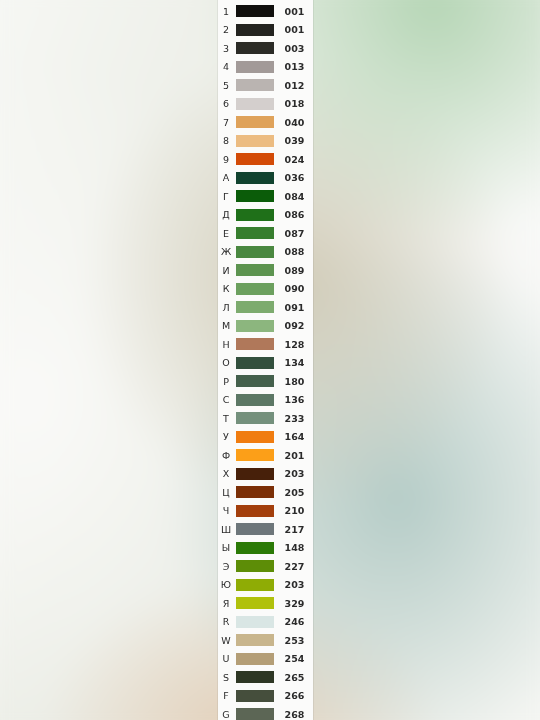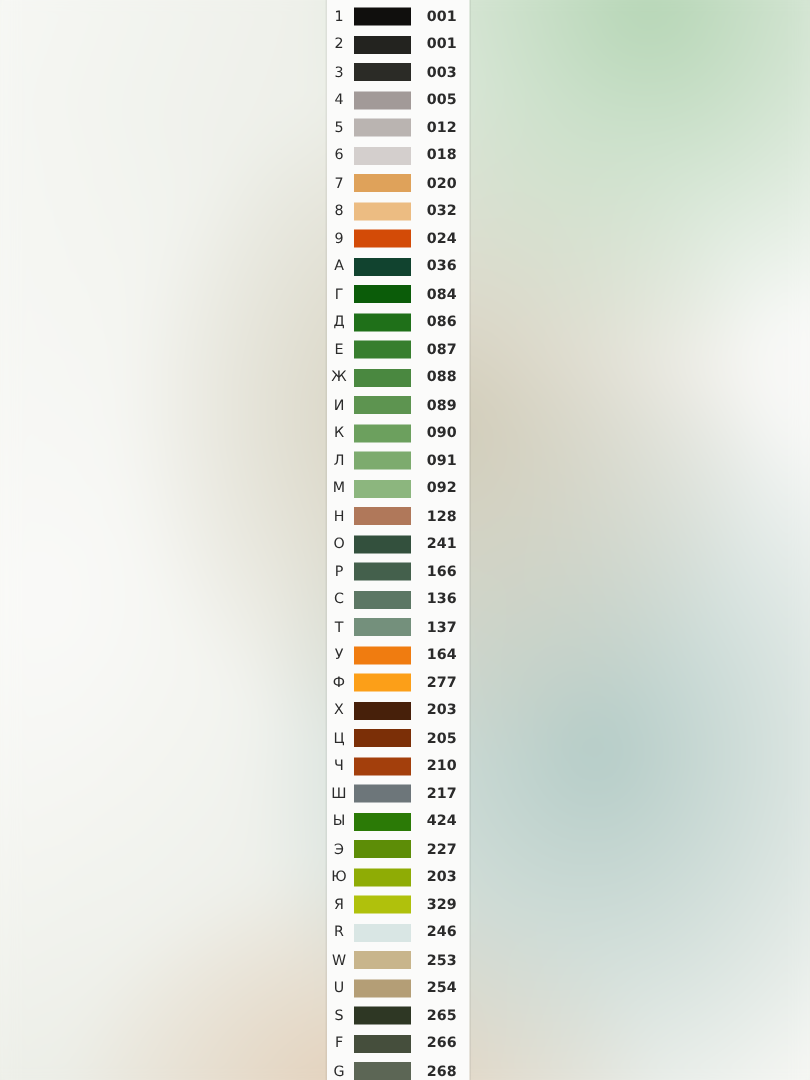--- a/index.html
+++ b/index.html
@@ -114,41 +114,41 @@
         <div class="row-value">001</div>
       </div>
       <div class="legend-row">
         <div class="row-key">3</div>
         <div class="row-swatch" style="background-color: rgb(43, 43, 38);"></div>
         <div class="row-value">003</div>
       </div>
       <div class="legend-row">
         <div class="row-key">4</div>
         <div class="row-swatch" style="background-color: rgb(162, 154, 152);"></div>
-        <div class="row-value">005</div>
+        <div class="row-value">013</div>
       </div>
       <div class="legend-row">
         <div class="row-key">5</div>
         <div class="row-swatch" style="background-color: rgb(186, 180, 177);"></div>
         <div class="row-value">012</div>
       </div>
       <div class="legend-row">
         <div class="row-key">6</div>
         <div class="row-swatch" style="background-color: rgb(212, 207, 205);"></div>
         <div class="row-value">018</div>
       </div>
       <div class="legend-row">
         <div class="row-key">7</div>
         <div class="row-swatch" style="background-color: rgb(223, 162, 90);"></div>
-        <div class="row-value">020</div>
+        <div class="row-value">040</div>
       </div>
       <div class="legend-row">
         <div class="row-key">8</div>
         <div class="row-swatch" style="background-color: rgb(236, 188, 130);"></div>
-        <div class="row-value">032</div>
+        <div class="row-value">039</div>
       </div>
       <div class="legend-row">
         <div class="row-key">9</div>
         <div class="row-swatch" style="background-color: rgb(211, 75, 7);"></div>
         <div class="row-value">024</div>
       </div>
       <div class="legend-row">
         <div class="row-key">А</div>
         <div class="row-swatch" style="background-color: rgb(17, 67, 47);"></div>
         <div class="row-value">036</div>
@@ -194,46 +194,46 @@
         <div class="row-value">092</div>
       </div>
       <div class="legend-row">
         <div class="row-key">Н</div>
         <div class="row-swatch" style="background-color: rgb(176, 120, 90);"></div>
         <div class="row-value">128</div>
       </div>
       <div class="legend-row">
         <div class="row-key">О</div>
         <div class="row-swatch" style="background-color: rgb(51, 80, 61);"></div>
-        <div class="row-value">241</div>
+        <div class="row-value">134</div>
       </div>
       <div class="legend-row">
         <div class="row-key">Р</div>
         <div class="row-swatch" style="background-color: rgb(68, 96, 76);"></div>
-        <div class="row-value">166</div>
+        <div class="row-value">180</div>
       </div>
       <div class="legend-row">
         <div class="row-key">С</div>
         <div class="row-swatch" style="background-color: rgb(92, 119, 100);"></div>
         <div class="row-value">136</div>
       </div>
       <div class="legend-row">
         <div class="row-key">Т</div>
         <div class="row-swatch" style="background-color: rgb(116, 144, 124);"></div>
-        <div class="row-value">137</div>
+        <div class="row-value">233</div>
       </div>
       <div class="legend-row">
         <div class="row-key">У</div>
         <div class="row-swatch" style="background-color: rgb(240, 124, 16);"></div>
         <div class="row-value">164</div>
       </div>
       <div class="legend-row">
         <div class="row-key">Ф</div>
         <div class="row-swatch" style="background-color: rgb(252, 159, 24);"></div>
-        <div class="row-value">277</div>
+        <div class="row-value">201</div>
       </div>
       <div class="legend-row">
         <div class="row-key">Х</div>
         <div class="row-swatch" style="background-color: rgb(71, 32, 10);"></div>
         <div class="row-value">203</div>
       </div>
       <div class="legend-row">
         <div class="row-key">Ц</div>
         <div class="row-swatch" style="background-color: rgb(123, 47, 7);"></div>
         <div class="row-value">205</div>
@@ -244,21 +244,21 @@
         <div class="row-value">210</div>
       </div>
       <div class="legend-row">
         <div class="row-key">Ш</div>
         <div class="row-swatch" style="background-color: rgb(109, 118, 122);"></div>
         <div class="row-value">217</div>
       </div>
       <div class="legend-row">
         <div class="row-key">Ы</div>
         <div class="row-swatch" style="background-color: rgb(43, 122, 6);"></div>
-        <div class="row-value">424</div>
+        <div class="row-value">148</div>
       </div>
       <div class="legend-row">
         <div class="row-key">Э</div>
         <div class="row-swatch" style="background-color: rgb(93, 141, 7);"></div>
         <div class="row-value">227</div>
       </div>
       <div class="legend-row">
         <div class="row-key">Ю</div>
         <div class="row-swatch" style="background-color: rgb(143, 172, 5);"></div>
         <div class="row-value">203</div>

